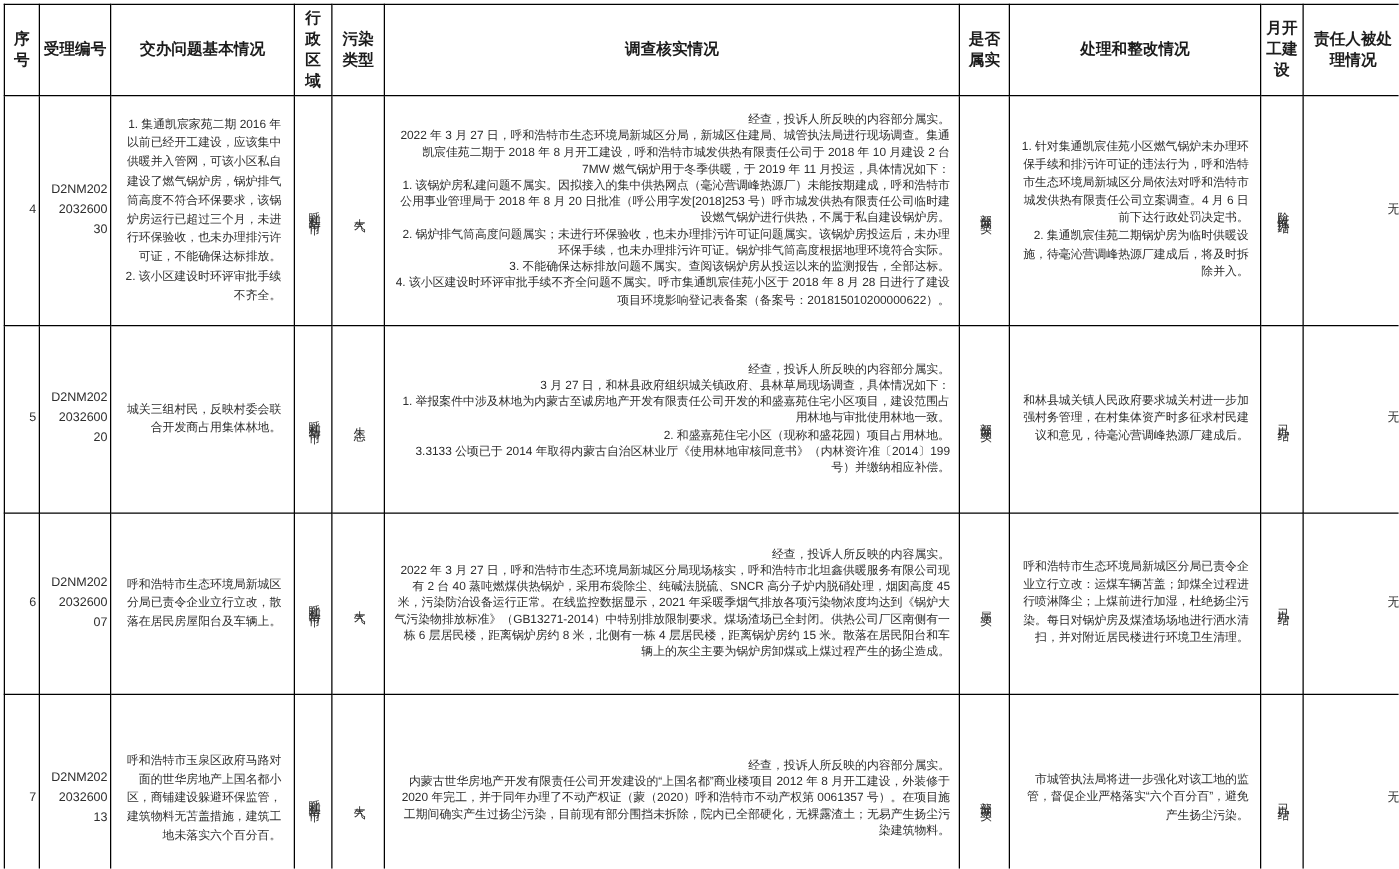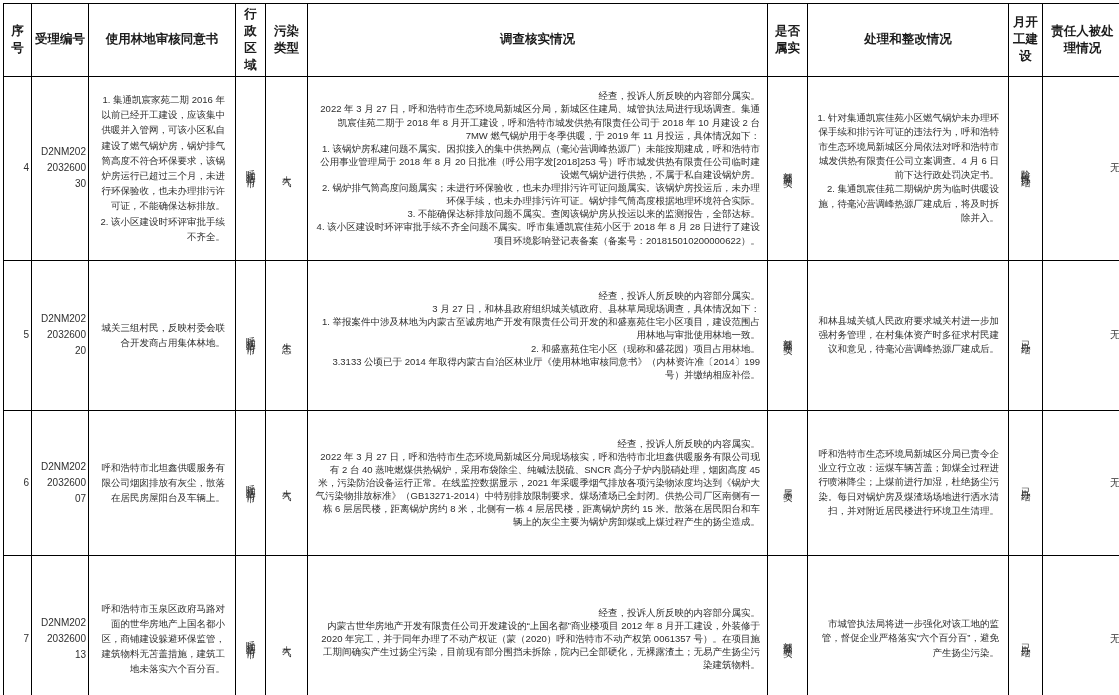--- a/index.html
+++ b/index.html
@@ -82,21 +82,21 @@
         <col style="width:460px">
       <col style="width:40px">
         <col style="width:201px">
         <col style="width:34px">
       <col style="width:80px">
     </colgroup>
     <tbody>
         <tr style="height:42px">
       <th>序号</th>
       <th>受理编号</th>
-      <th>使用林地审核同意书</th>
+      <th>交办问题基本情况</th>
       <th>行政区域</th>
       <th>污染类型</th>
       <th>调查核实情况</th>
       <th>是否属实</th>
       <th>处理和整改情况</th>
       <th>月开工建设</th>
       <th>责任人被处理情况</th>
     </tr>
 
     <tr style="height:184px">
@@ -138,21 +138,21 @@
       <td class="c-text c-handle">和林县城关镇人民政府要求城关村进一步加强村务管理，在村集体资产时多征求村民建议和意见，待毫沁营调峰热源厂建成后。</td>
       <td class="c-vert"><span class="vtext">已办结</span></td>
       <td class="c-center">无</td>
     </tr>
 
     <tr style="height:145px">
       <td class="c-center">6</td>
       <td class="c-center">D2NM202
 2032600
 07</td>
-      <td class="c-text c-problem">呼和浩特市北坦鑫供暖服务有限公司烟囱排放有灰尘，散落在居民房屋阳台及车辆上。</td>
+      <td class="c-text c-problem">呼和浩特市生态环境局新城区分局已责令企业立行立改，散落在居民房屋阳台及车辆上。</td>
       <td class="c-vert"><span class="vtext">呼和浩特市</span></td>
       <td class="c-vert"><span class="vtext">大气</span></td>
       <td class="c-text c-invest">经查，投诉人所反映的内容属实。
 2022 年 3 月 27 日，呼和浩特市生态环境局新城区分局现场核实，呼和浩特市北坦鑫供暖服务有限公司现有 2 台 40 蒸吨燃煤供热锅炉，采用布袋除尘、纯碱法脱硫、SNCR 高分子炉内脱硝处理，烟囱高度 45 米，污染防治设备运行正常。在线监控数据显示，2021 年采暖季烟气排放各项污染物浓度均达到《锅炉大气污染物排放标准》（GB13271-2014）中特别排放限制要求。煤场渣场已全封闭。供热公司厂区南侧有一栋 6 层居民楼，距离锅炉房约 8 米，北侧有一栋 4 层居民楼，距离锅炉房约 15 米。散落在居民阳台和车辆上的灰尘主要为锅炉房卸煤或上煤过程产生的扬尘造成。</td>
       <td class="c-vert"><span class="vtext">属实</span></td>
       <td class="c-text c-handle">呼和浩特市生态环境局新城区分局已责令企业立行立改：运煤车辆苫盖；卸煤全过程进行喷淋降尘；上煤前进行加湿，杜绝扬尘污染。每日对锅炉房及煤渣场场地进行洒水清扫，并对附近居民楼进行环境卫生清理。</td>
       <td class="c-vert"><span class="vtext">已办结</span></td>
       <td class="c-center">无</td>
     </tr>
 

